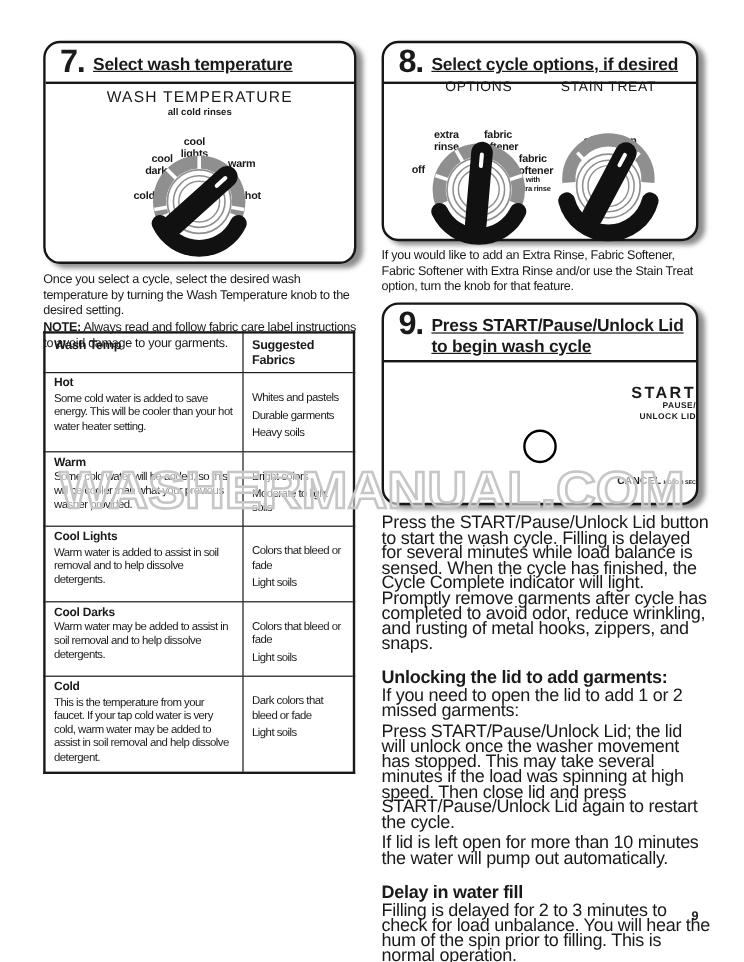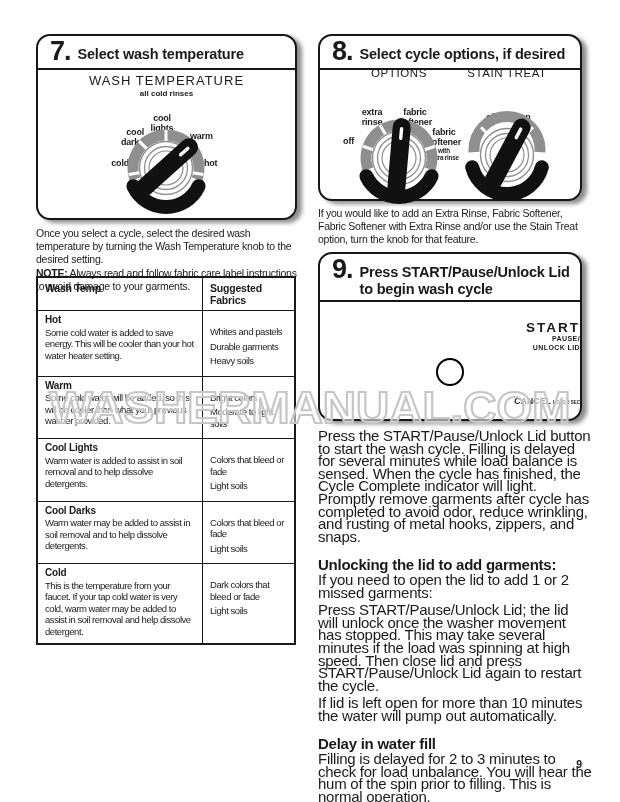--- a/index.html
+++ b/index.html
@@ -6,21 +6,21 @@
   .page{position:relative;width:620px;height:802px;background:#fff;overflow:hidden;
         font-family:"Liberation Sans",sans-serif;color:#1a1a1a;}
 
   
   .secbox{position:absolute;background:#fff;border:2.5px solid #161616;border-radius:14px;
           box-shadow:5px 3px 4px rgba(0,0,0,0.45);}
   .sec-title{display:flex;align-items:flex-start;border-bottom:2.5px solid #161616;
              padding:2px 10px 3px 12px;}
   .sec-num{font-size:27px;font-weight:bold;line-height:1;letter-spacing:-1px;}
   .sec-title-text{font-size:14.5px;font-weight:bold;margin:8px 0 0 7px;line-height:1.15;
-                  white-space:pre-line;letter-spacing:-0.2px;}
+                  white-space:pre-line;letter-spacing:-0.2px;text-decoration:underline;}
   #box7{left:36px;top:34px;width:257px;height:182px;}
   #box8{left:318px;top:34px;width:260px;height:163px;}
   #box9{left:318px;top:252px;width:260px;height:165px;}
 
   
   .dial-main-heading{position:absolute;left:0;right:0;top:37px;text-align:center;
                      font-size:13px;letter-spacing:1px;}
   .dial-sub-heading{position:absolute;left:0;right:0;top:53px;text-align:center;
                     font-size:8px;font-weight:bold;}
   .panel-heading{position:absolute;width:100px;top:31px;text-align:center;

